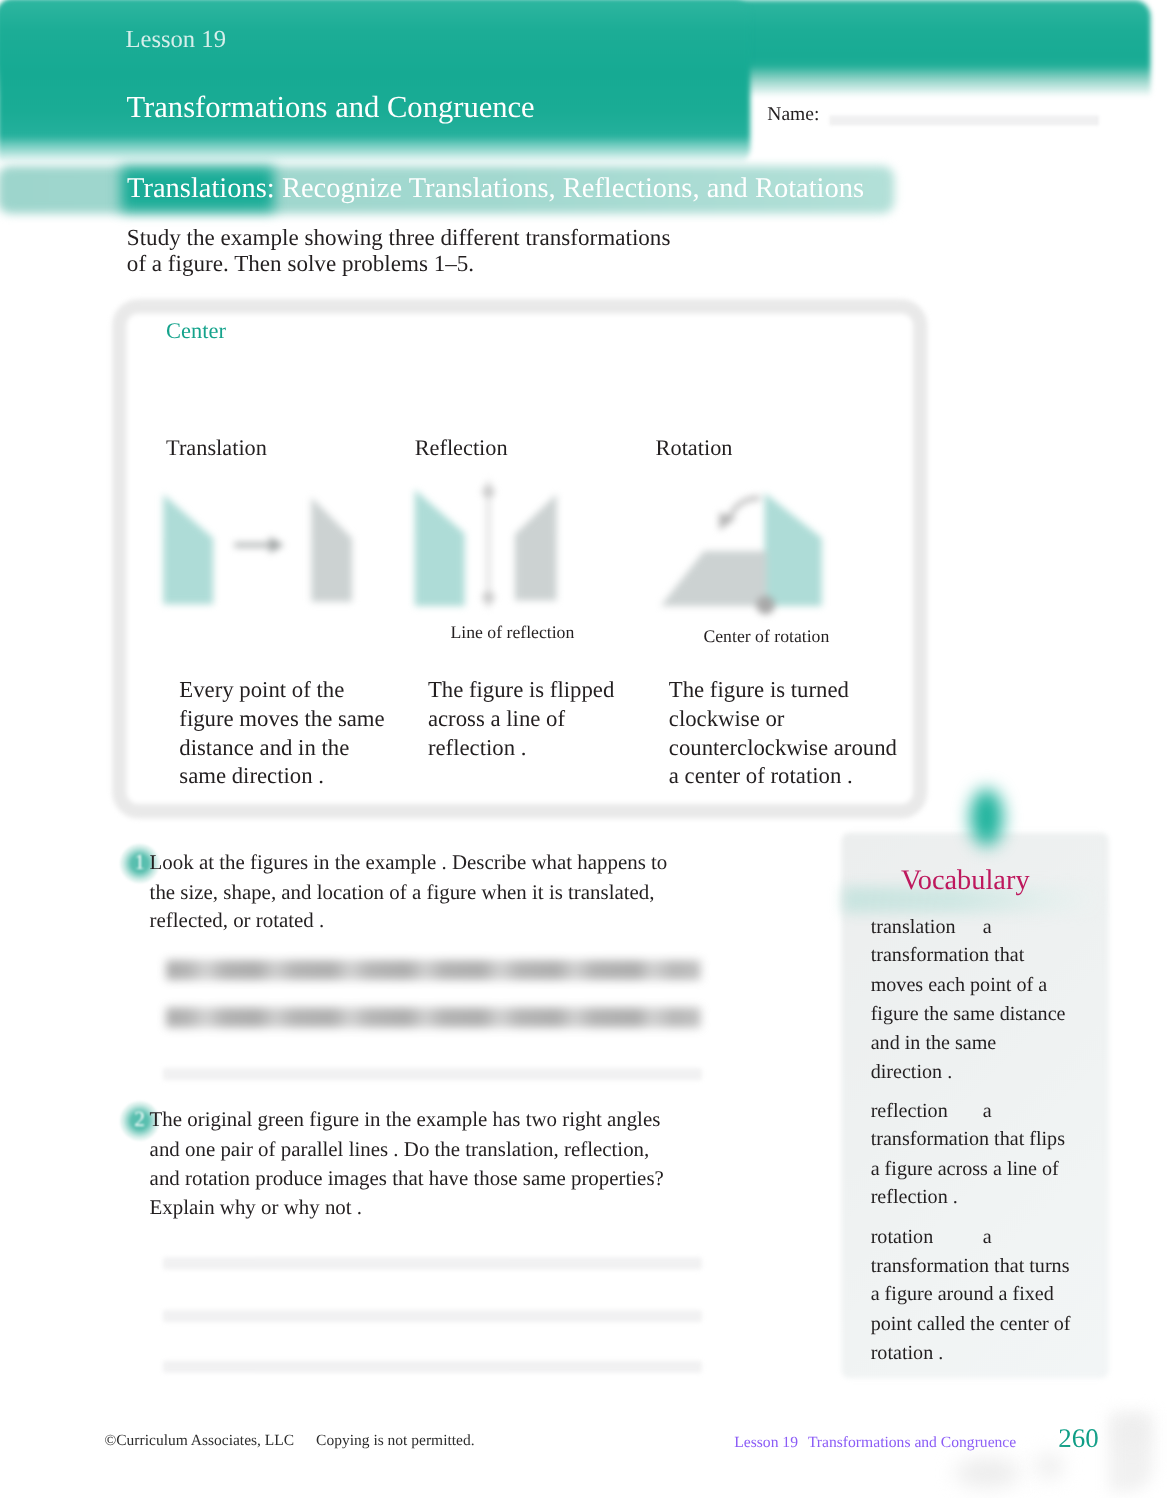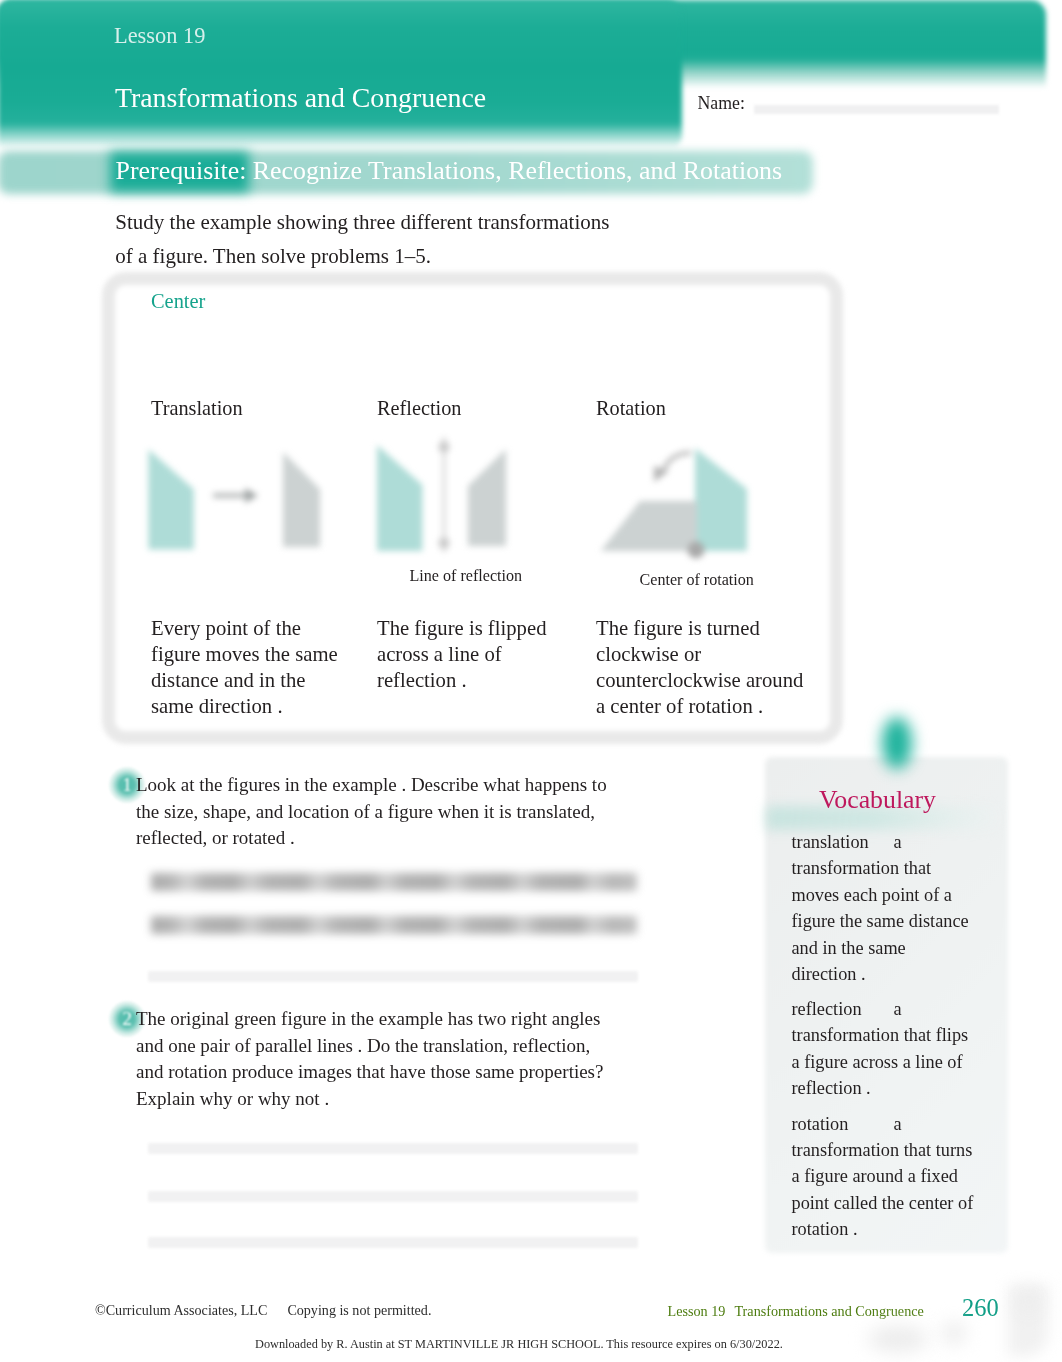--- a/index.html
+++ b/index.html
@@ -19,30 +19,30 @@
   .name-label{position:absolute;left:697.5px;top:93px;font-size:17.8px;color:#231f20;}
   .name-rule{position:absolute;left:754px;top:105px;width:245px;height:9px;background:#f0f0f1;filter:blur(1.6px);}
 
   
   .pre-band{position:absolute;left:-2px;top:151px;width:815px;height:43px;
     background:linear-gradient(90deg,#9dd5cc 0%,#a2d8cf 55%,#b3e0d8 100%);
     border-radius:11px;filter:blur(4.2px);}
   .pre-hl{position:absolute;left:110px;top:152px;width:139px;height:40px;background:#1aac97;filter:blur(6px);}
   .pre-text{position:absolute;left:115.5px;top:156px;font-size:25.9px;color:#fff;white-space:nowrap;}
 
-  .intro{position:absolute;left:115.3px;top:205px;width:500px;font-size:21px;line-height:34px;}
+  .intro{position:absolute;left:115.3px;top:205px;width:500px;font-size:21px;line-height:23px;}
 
   
   .ex-box{position:absolute;left:101.5px;top:271.5px;width:741px;height:472px;
      background:#fff;border:13px solid #e9e9e9;border-radius:24px;box-sizing:border-box;filter:blur(2.6px);}
   .ex-title{position:absolute;left:151px;top:290px;font-size:20.4px;color:#15a38c;}
   .ex-intro{position:absolute;left:150px;top:325px;width:600px;font-size:21px;line-height:27px;}
   .colhead{position:absolute;top:397px;font-size:20.3px;}
   .cap{position:absolute;font-size:16.1px;}
-  .desc{position:absolute;top:615px;font-size:20.7px;line-height:26.1px;}
+  .desc{position:absolute;top:615px;font-size:20.7px;line-height:26.1px;margin-left:12px;}
   .fig{position:absolute;filter:blur(3.4px);}
 
   
   .qnum{position:absolute;width:36px;height:36px;border-radius:50%;
      background:radial-gradient(circle at 50% 50%, #53bdae 0%, #5cc0b0 30%, rgba(122,203,190,0.72) 46%, rgba(168,219,209,0.45) 60%, rgba(214,238,233,0.22) 76%, rgba(255,255,255,0) 92%);
      color:#fff;font-size:19.5px;text-align:center;line-height:35px;filter:blur(0.8px);}
   .qtext{position:absolute;left:136px;font-size:19px;line-height:26.5px;}
   .ansline{position:absolute;left:148px;width:490px;height:11px;background:#f1f1f2;border-radius:2px;filter:blur(1.8px);}
   .answritten{position:absolute;left:151px;width:486px;height:18px;border-radius:2px;
      background:linear-gradient(90deg,#777777 0%,#848484 4%,#b8b8b8 7.5%,#808080 11%,#787878 17%,#b0b0b0 20.5%,#838383 24%,#7b7b7b 31%,#b5b5b5 34.5%,#868686 38%,#787878 45%,#b2b2b2 48.5%,#818181 52%,#7a7a7a 59%,#b6b6b6 62.5%,#858585 66%,#7a7a7a 73%,#b3b3b3 76.5%,#828282 80%,#797979 88%,#b4b4b4 91%,#888888 95%,#9a9a9a 100%);
@@ -57,21 +57,21 @@
   .vocab-ribbon{position:absolute;left:766px;top:806px;width:232px;height:24px;
      background:linear-gradient(100deg,rgba(188,224,218,0.75) 0%,rgba(200,229,224,0.8) 45%,rgba(222,238,235,0.6) 78%,rgba(240,246,245,0.2) 100%);
      filter:blur(6px);}
   .vocab-title{position:absolute;left:819px;top:785px;font-size:25.8px;color:#be185d;}
   .vocab-item{position:absolute;left:791.5px;width:182.5px;font-size:18.3px;line-height:26.45px;}
   .vterm{display:inline-block;min-width:102px;}
 
   
   .foot-left{position:absolute;left:95px;top:1301.5px;font-size:14.1px;color:#2d2d2d;white-space:nowrap;text-align:right;}
   .foot-gap{display:inline-block;width:20px;}
-  .foot-right{position:absolute;left:667.5px;top:1303px;font-size:14.2px;color:#4d7c0f;white-space:nowrap;}
+  .foot-right{position:absolute;left:667.5px;top:1303px;font-size:14.2px;color:#8b5cf6;white-space:nowrap;}
   .foot-gap2{display:inline-block;width:9px;}
   .foot-page{position:absolute;left:962px;top:1294px;font-size:24.5px;color:#0f9e86;}
   .foot-dl{position:absolute;left:255px;top:1337px;font-size:12.3px;color:#2d2d2d;white-space:nowrap;}
   .wm{position:absolute;border-radius:50%;background:#ececec;filter:blur(9px);}
   .wm-panel{position:absolute;left:1008px;top:1284px;width:40px;height:72px;
      background:#f1f1f1;border-bottom-right-radius:22px;filter:blur(7px);}
 </style>
 </head>
 <body>
 
@@ -79,21 +79,21 @@
   <div class="hdr-band"></div>
   <div class="hdr-title-block"></div>
   <div class="hdr-lesson">Lesson 19</div>
   <div class="hdr-main">Transformations and Congruence</div>
   <div class="name-box"></div>
   <div class="name-label">Name:</div>
   <div class="name-rule"></div>
 
   <div class="pre-band"></div>
   <div class="pre-hl"></div>
-  <div class="pre-text"><span>Prerequisite:</span> <span>Recognize Translations, Reflections, and Rotations</span></div>
+  <div class="pre-text"><span>Translations:</span> <span>Recognize Translations, Reflections, and Rotations</span></div>
 
   <div class="intro">Study the example showing three different transformations of a figure. Then solve problems 1–5.</div>
 
   <div class="ex-box"></div>
   <div class="ex-title">Center</div>
 
   <div class="colhead" style="left:151px">Translation</div>
   <div class="colhead" style="left:377px">Reflection</div>
   <div class="colhead" style="left:596px">Rotation</div>
 
@@ -151,14 +151,13 @@
   <div class="vocab-item" style="top:996px"><span class="vterm">reflection</span><span>a transformation that flips a figure across a line of reflection .</span></div>
   <div class="vocab-item" style="top:1110.5px"><span class="vterm">rotation</span><span>a transformation that turns a figure around a fixed point called the center of rotation .</span></div>
 
   <div class="foot-left"><span>©Curriculum Associates, LLC</span><span class="foot-gap"></span><span>Copying is not permitted.</span></div>
   <div class="foot-right"><span>Lesson 19</span><span class="foot-gap2"></span><span>Transformations and Congruence</span></div>
   <div class="foot-page">260</div>
   <div class="wm-panel"></div>
   <div class="wm" style="left:868px;top:1326px;width:60px;height:26px;"></div>
   <div class="wm" style="left:942px;top:1322px;width:24px;height:22px;"></div>
   <div class="wm" style="left:1018px;top:1292px;width:22px;height:20px;"></div>
-  <div class="foot-dl">Downloaded by R. Austin at ST MARTINVILLE JR HIGH SCHOOL. This resource expires on 6/30/2022.</div>
 </div>
 
 </body></html>

